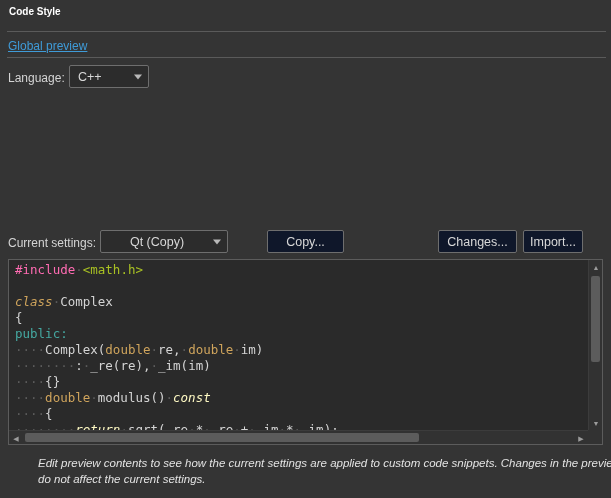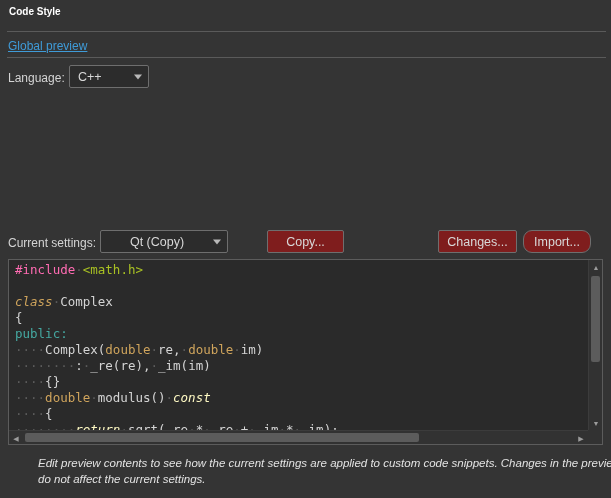--- a/index.html
+++ b/index.html
@@ -68,28 +68,28 @@
     position:absolute; left:1px; top:-3px;
     font-size:13px; font-weight:bold; color:#e8e8e8;
   }
   .cb-row.disabled .cb-box { border-color:#6b6b6b; }
   .cb-row.disabled .cb-box.checked::after { color:#8a8a8a; }
   .cb-row.disabled .cb-label { color:#7a7a7a; }
   .combo.mode { left:11px; top:48px; width:121px; }
 
   .btn {
     position:absolute; top:230px; height:23px;
-    background:#7f1d1d; border:1px solid #6e6e6e; border-radius:2px;
+    background:#0f172a; border:1px solid #6e6e6e; border-radius:2px;
     font-size:12.5px; color:#d8d8d8;
     display:flex; align-items:center; justify-content:center; cursor:default;
   }
   .btn.copy   { left:267px; width:77px; }
   .btn.remove { left:350px; width:82px;margin-top:33px; }
   .btn.export { left:438px; width:79px; }
-  .btn.import { left:523px; width:68px;border-radius:9px; }
+  .btn.import { left:523px; width:60px; }
 
   .editor {
     position:absolute; left:8px; top:259px; width:595px; height:186px;
     background:#2a2a2a; border:1px solid #5c5c5c;
     overflow:hidden;
   }
   .code {
     position:absolute; left:6px; top:2px; right:16px; bottom:14px;
     font-family:"DejaVu Sans Mono", monospace;
     font-size:12.5px; line-height:16px;

